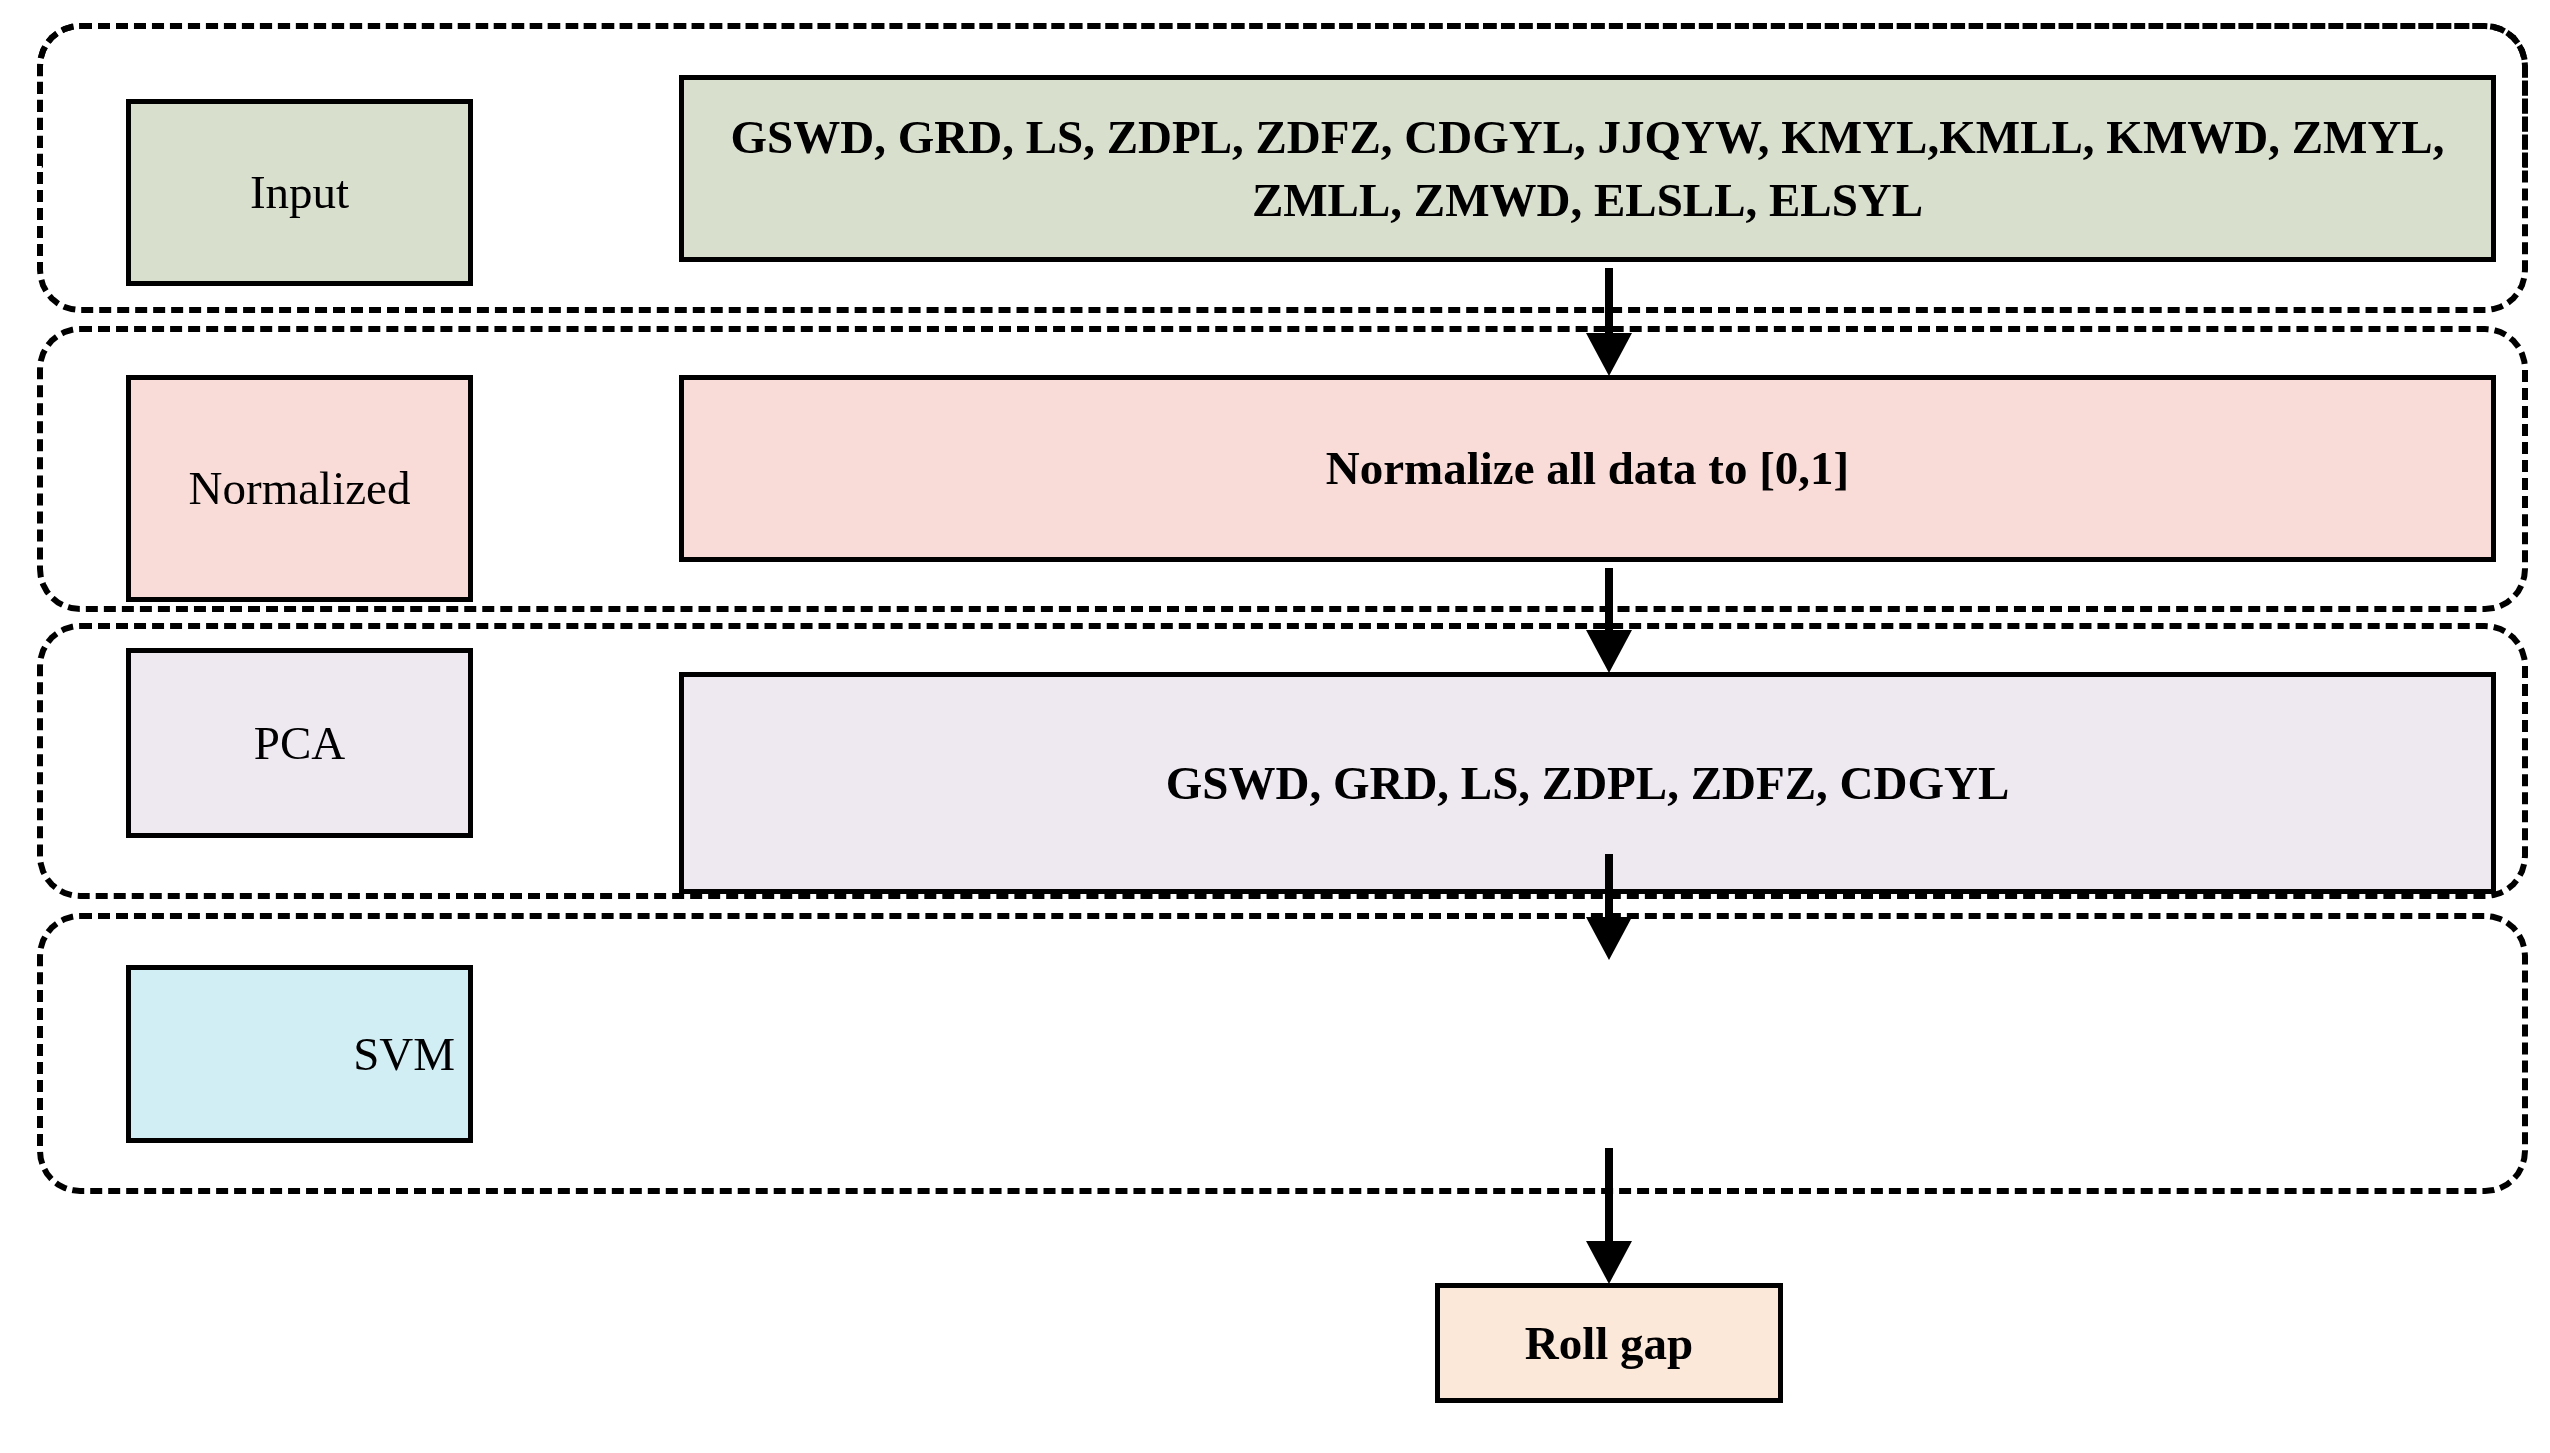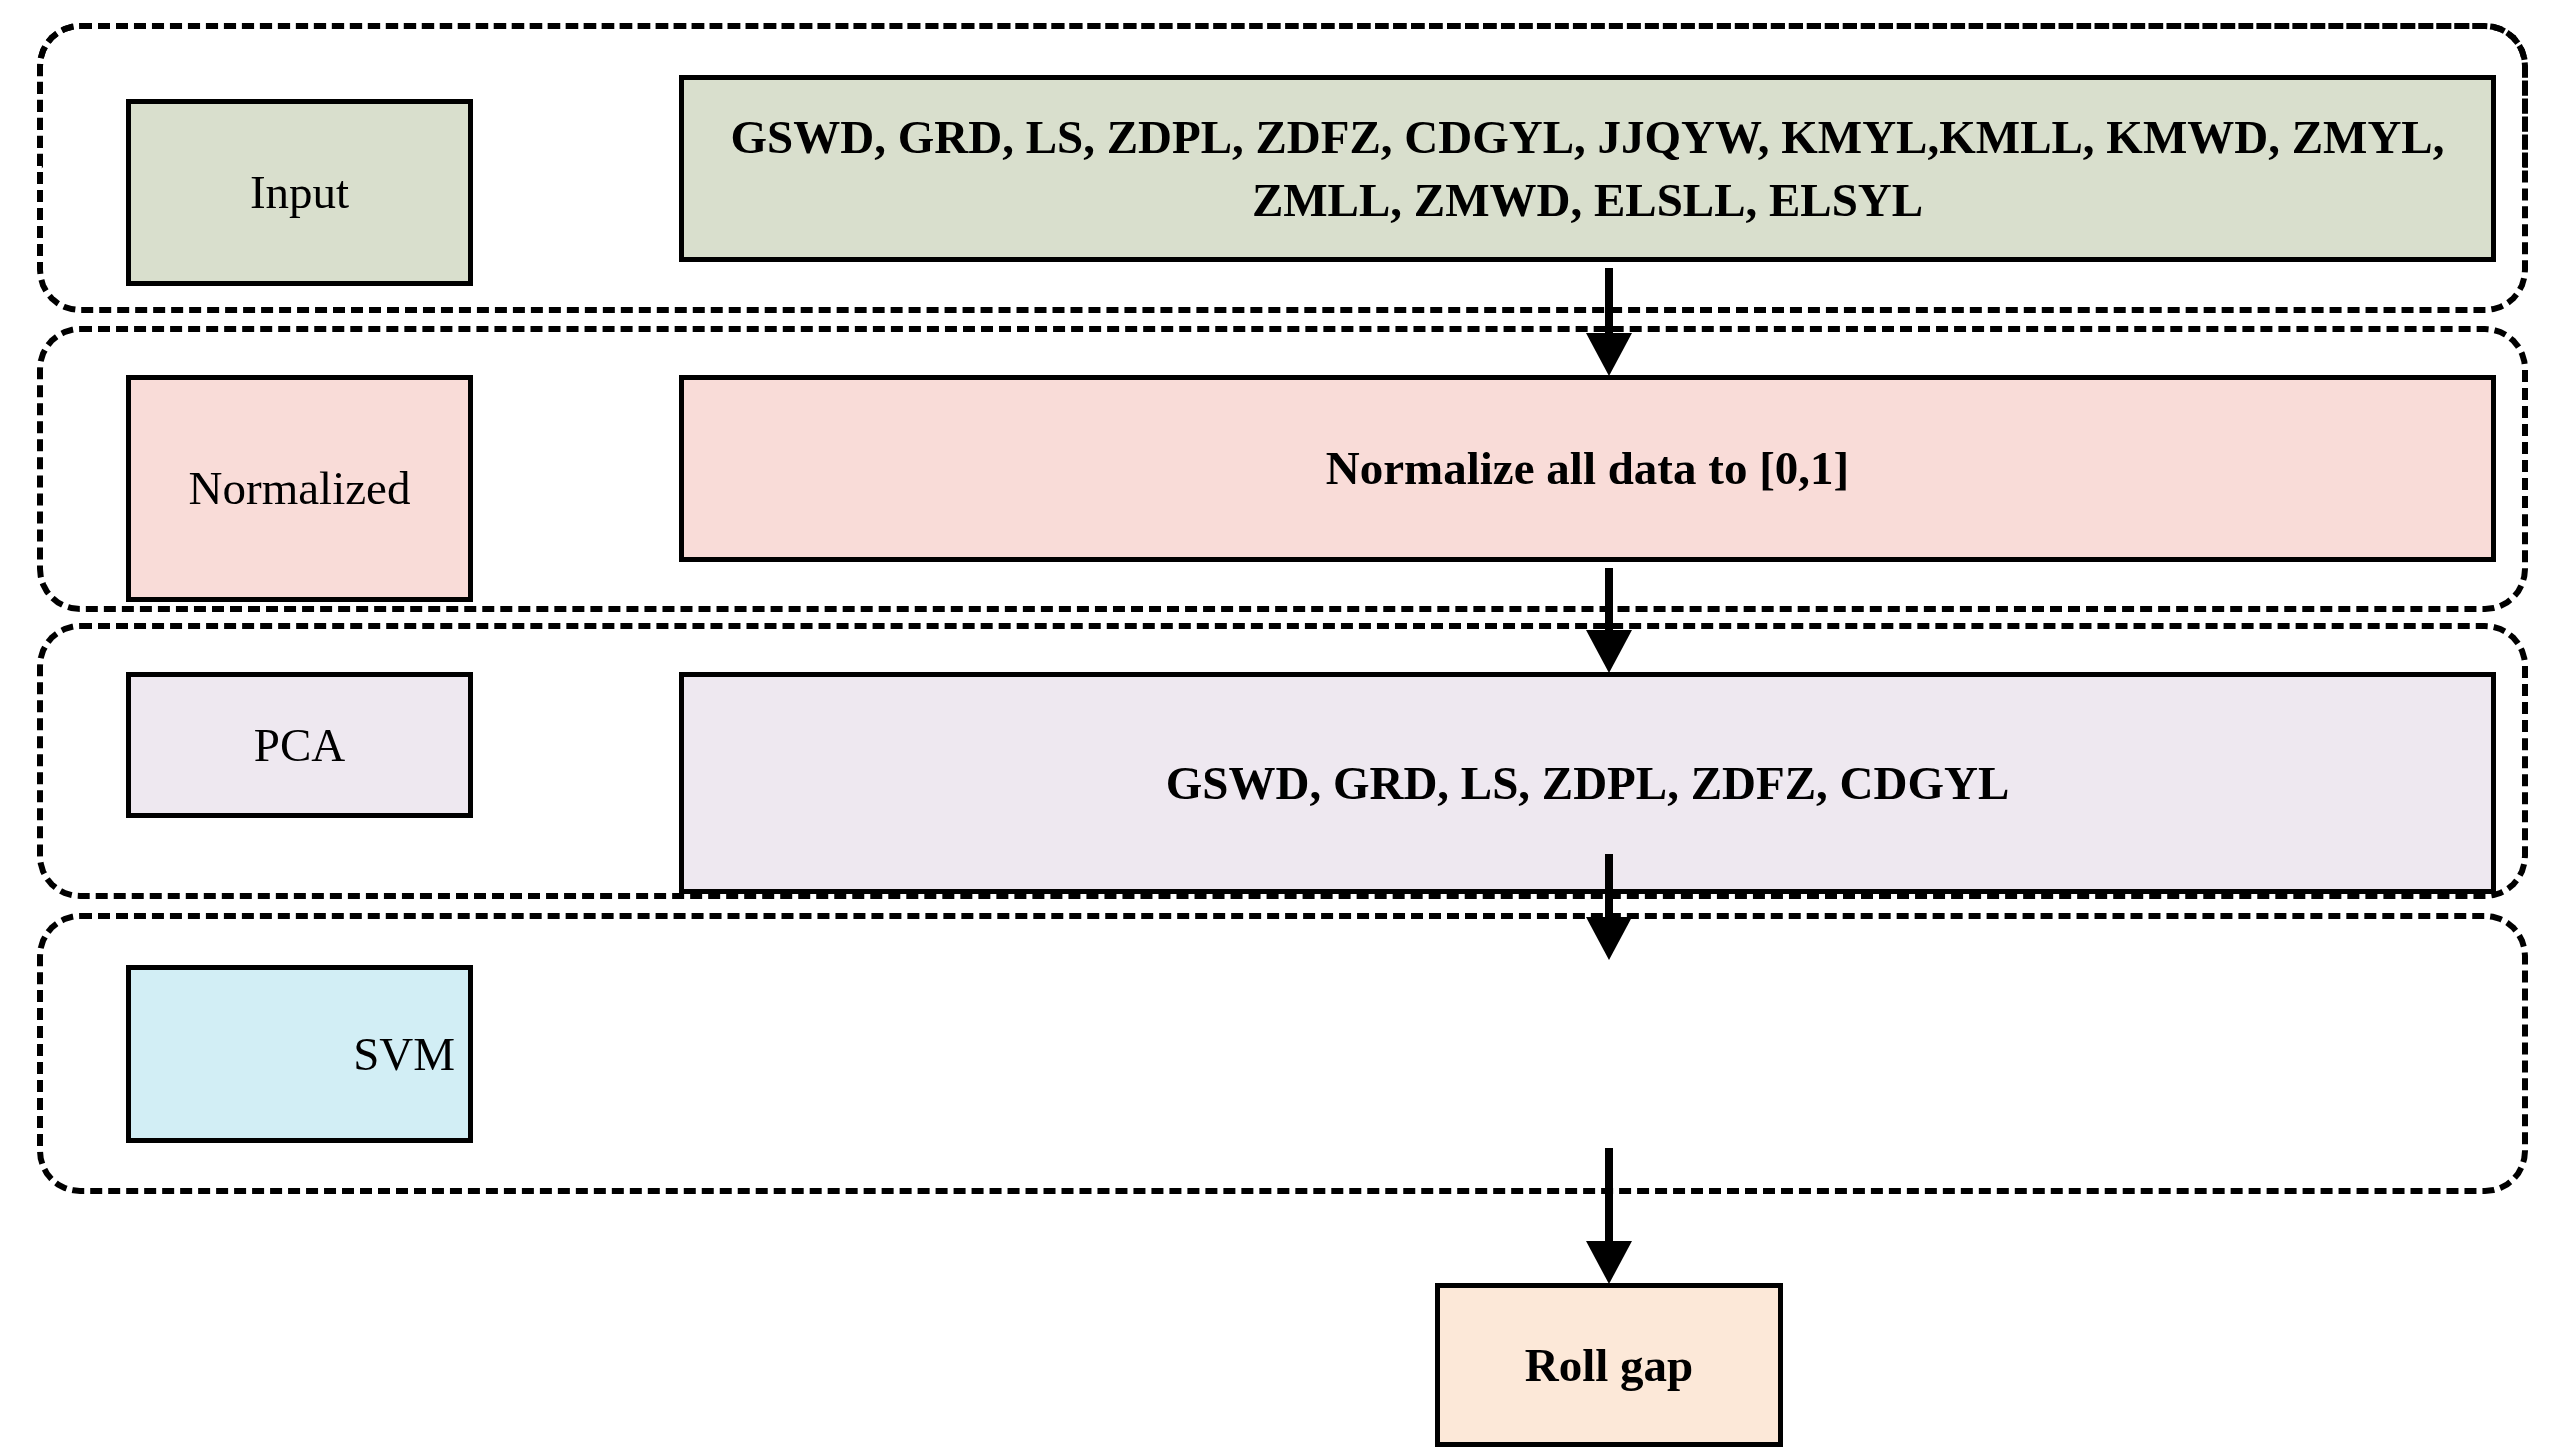--- a/index.html
+++ b/index.html
@@ -101,21 +101,21 @@
     <span>Normalize all data to [0,1]</span>
   </div>
 
   <div class="arrow" style="left:1609px; top:568px; height:105px;">
     <div class="shaft" style="height:67px;"></div>
     <div class="head" style="top:62px;"></div>
   </div>
 
   <div class="stage" style="left:37px; top:623px; width:2491px; height:276px;"></div>
 
-  <div class="box label-box c-purple" style="left:126px; top:672px; width:347px; height:146px;">
+  <div class="box label-box c-purple" style="left:126px; top:648px; width:347px; height:190px;">
     <span>PCA</span>
   </div>
 
   <div class="box content-box c-purple" style="left:679px; top:672px; width:1817px; height:222px;">
     <span>GSWD, GRD, LS, ZDPL, ZDFZ, CDGYL</span>
   </div>
 
   <div class="arrow" style="left:1609px; top:854px; height:106px;">
     <div class="shaft" style="height:69px;"></div>
     <div class="head" style="top:63px;"></div>
@@ -126,18 +126,18 @@
   <div class="box label-box c-blue" style="left:126px; top:965px; width:347px; height:178px;justify-content:flex-end;">
     <span>SVM</span>
   </div>
 
 
   <div class="arrow" style="left:1609px; top:1148px; height:136px;">
     <div class="shaft" style="height:99px;"></div>
     <div class="head" style="top:93px;"></div>
   </div>
 
-  <div class="box content-box c-peach" style="left:1435px; top:1283px; width:348px; height:164px;">
+  <div class="box content-box c-peach" style="left:1435px; top:1283px; width:348px; height:120px;">
     <span>Roll gap</span>
   </div>
 
 </div>
 
 
 </body></html>

